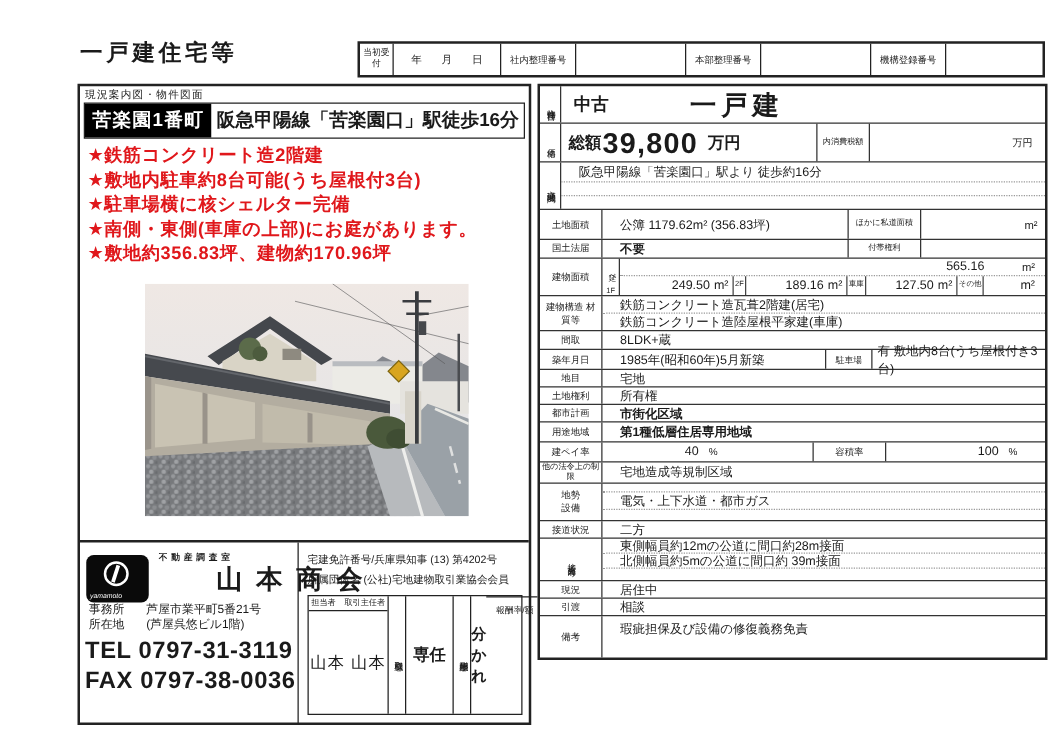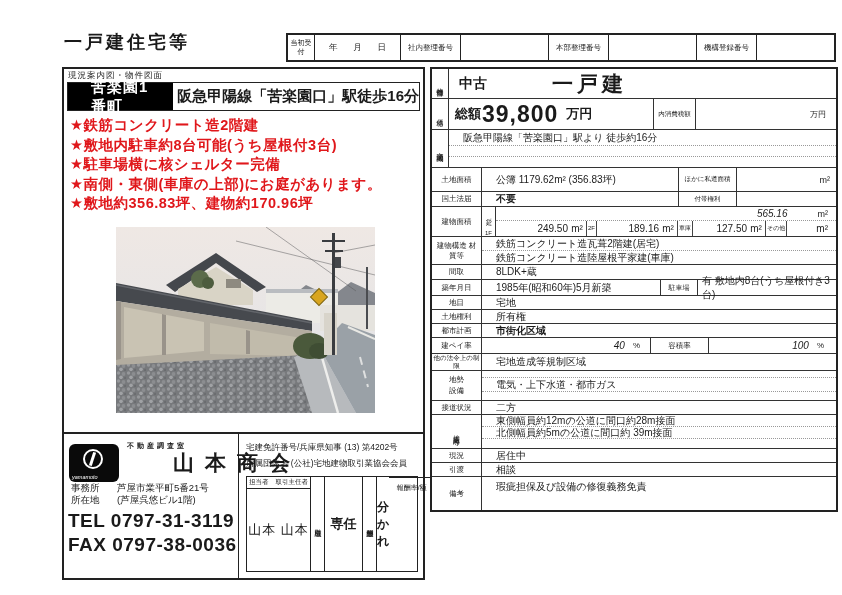--- a/index.html
+++ b/index.html
@@ -14,21 +14,21 @@
   .reception > div:first-child { border-left:none; }
   .rc-label { width:26px; font-size:7px; text-align:center; line-height:1.2; }
   .rc-date { width:86px; font-size:8.5px; justify-content:space-around !important; padding:0 6px; }
   .rc-l { width:60px; font-size:7.5px; }
   .rc-v { width:88px; }
 
   
   .lpanel { position:absolute; left:62px; top:67px; width:363px; height:513px; border:2px solid #222; }
   .caption { position:absolute; left:4px; top:1px; font-size:8.5px; letter-spacing:1px; }
   .headrow { position:absolute; left:3px; top:13px; width:353px; height:29px; border:1px solid #222; display:flex; align-items:stretch; }
-  .badge { background:#000; color:#fff; font-weight:bold; font-size:15px; display:flex; align-items:center; padding:0 23px; letter-spacing:1px; }
+  .badge { background:#000; color:#fff; font-weight:bold; font-size:15px; display:flex; align-items:center; padding:0 6px; letter-spacing:1px; }
   .headline { font-weight:bold; font-size:15px; display:flex; align-items:center; padding-left:4px; white-space:nowrap; }
   .highlights { position:absolute; left:6px; top:47px; color:#e0171b; font-weight:bold; font-size:14.5px; line-height:19.5px; letter-spacing:0.5px; }
   .photo { position:absolute; left:52px; top:158px; width:259px; height:186px; display:block; }
 
   .company { position:absolute; left:0; top:363px; width:359px; height:146px; border-top:2px solid #222; }
   .vdiv { position:absolute; left:174px; top:0; height:146px; border-left:1px solid #222; }
   .logo { position:absolute; left:5px; top:10px; width:50px; height:38px; background:#0a0a0a; border-radius:6px; }
   .logo-ring { position:absolute; left:14px; top:5px; width:20px; height:20px; border:2.5px solid #fff; border-radius:50%; }
   .logo-bar { position:absolute; left:22px; top:8px; width:3px; height:14px; background:#fff; transform:rotate(18deg); }
   .logo-word { position:absolute; left:3px; bottom:2px; color:#fff; font-size:5.5px; font-style:italic; }
@@ -71,21 +71,21 @@
   .taxcell { width:42px; border-right:1px solid #333; font-size:6.5px; display:flex; align-items:center; justify-content:center; text-align:center; line-height:1.3; }
   .unit-right { flex:1; display:flex; align-items:center; justify-content:flex-end; font-size:8px; padding-right:10px; }
   .exlabel { width:58px; border-left:1px solid #333; font-size:6.5px; display:flex; align-items:center; justify-content:center; text-align:center; line-height:1.25; flex-shrink:0; }
   .unitcell { width:100px; border-left:1px solid #333; display:flex; align-items:center; justify-content:flex-end; padding-right:6px; font-size:9px; flex-shrink:0; }
   .ba-strip { width:14px; border-right:1px solid #333; display:flex; flex-direction:column; font-size:6px; text-align:center; flex-shrink:0; }
   .ba-top { flex:1; writing-mode:vertical-rl; text-orientation:upright; margin:0 auto; }
   .ba-seg { display:flex; align-items:center; justify-content:flex-end; font-size:10px; }
   .tinylab { font-size:6px; border-left:1px solid #444; border-right:1px solid #444; display:flex; align-items:center; justify-content:center; padding:0 1px; text-align:center; line-height:1.1; }
   .pklabel { width:38px; border-left:1px solid #333; border-right:1px solid #333; font-size:7px; display:flex; align-items:center; justify-content:center; flex-shrink:0; }
   .pct { font-size:8px; margin-left:8px; }
-  .num { font-size:10px;font-style:italic; }
+  .num { font-size:10px; }
   .util-label { display:flex; flex-direction:column; justify-content:space-between; padding:4px 1px; }
 </style>
 </head>
 <body>
 
 <div class="page">
 
   <div class="title">一戸建住宅等</div>
 
   <div class="reception">
@@ -322,30 +322,34 @@
     <div class="srow" style="height:14px">
       <div class="slabel">土地権利</div>
       <div class="sval fx ac v10 pl">所有権</div>
     </div>
 
     <div class="srow" style="height:14px">
       <div class="slabel">都市計画</div>
       <div class="sval fx ac v10 pl" style="font-weight:bold">市街化区域</div>
     </div>
 
+    <div class="srow" style="height:16px">
+      <div class="slabel">用途地域</div>
+      <div class="sval fx ac v10 pl" style="font-weight:bold">第1種低層住居専用地域</div>
+    </div>
 
     <div class="srow" style="height:16px">
       <div class="slabel">建ペイ率</div>
       <div class="sval fx">
-        <div class="fx ac" style="width:168px;justify-content:flex-end;padding-right:10px">
+        <div class="fx ac" style="width:168px;justify-content:center;padding-right:10px">
           <span class="num">40</span>
           <span class="pct">%</span>
         </div>
         <div class="exlabel" style="font-size:7.5px">容積率</div>
-        <div class="fx ac" style="flex:1;justify-content:flex-end;padding-right:12px;border-left:1px solid #333">
+        <div class="fx ac" style="flex:1;justify-content:flex-end;padding-right:22px;border-left:1px solid #333">
           <span class="num">100</span>
           <span class="pct">%</span>
         </div>
       </div>
     </div>
 
     <div class="srow" style="height:17px">
       <div class="slabel" style="font-size:6.5px">他の法令上の制限</div>
       <div class="sval fx ac v10 pl">宅地造成等規制区域</div>
     </div>

